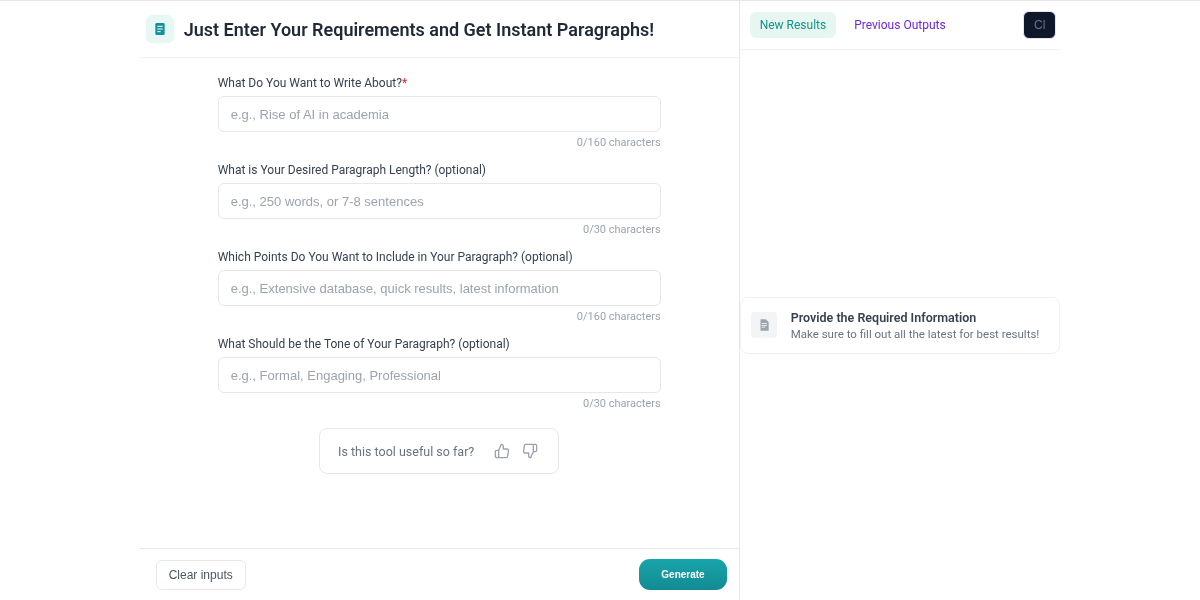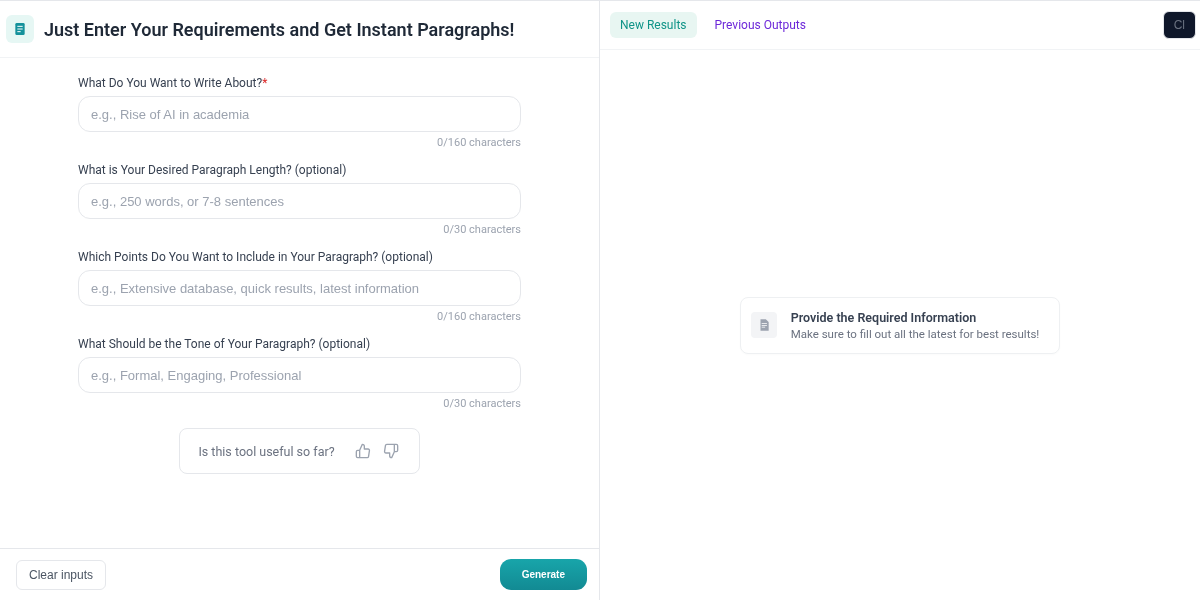--- a/index.html
+++ b/index.html
@@ -10,20 +10,21 @@
     font-size: 13px;
     width: 1200px;
     height: 600px;
     overflow: hidden;
   }
   .app {
     display: flex;
     flex-direction: column;
     height: 100%;
     border-top: 1px solid #e5e7eb;
+    align-items: center;
   }
   .main-row {
     display: flex;
     flex: 1;
     min-height: 0;
   }
   .left-pane {
     width: 600px;
     border-right: 1px solid #e5e7eb;
     display: flex;
@@ -71,21 +72,21 @@
     font-size: 12px;
     color: #374151;
     margin-bottom: 6px;
     display: block;
   }
   .req-star { color: #dc2626; }
   .text-input {
     width: 100%;
     height: 36px;
     border: 1px solid #e5e7eb;
-    border-radius: 12px;
+    border-radius: 6px;
     padding: 0 12px;
     font-size: 13px;
     color: #374151;
     background: #fff;
   }
   .text-input::placeholder { color: #9ca3af; }
   .char-counter {
     text-align: right;
     font-size: 11px;
     color: #9ca3af;

